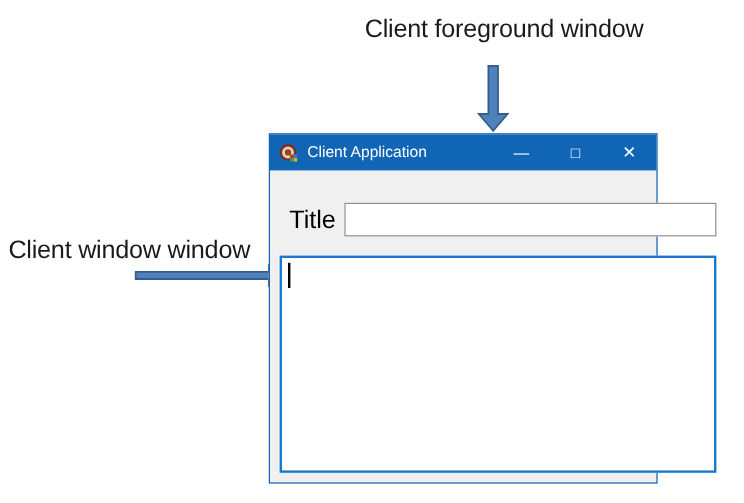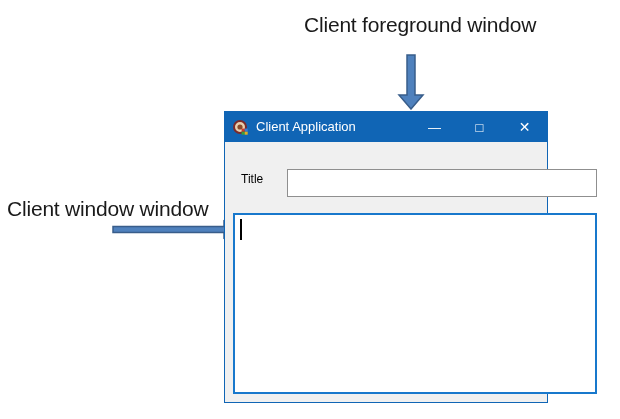--- a/index.html
+++ b/index.html
@@ -29,21 +29,21 @@
   .app-icon{width:15px;height:15px;margin-right:8px;flex:0 0 auto;}
   .win-title{font-size:13px;line-height:30px;}
   .controls{margin-left:auto;display:flex;height:30px;}
   .ctrl{
     width:45px;height:30px;display:flex;align-items:center;justify-content:center;
     color:#ffffff;font-size:13px;cursor:default;user-select:none;
   }
   .ctrl.close{font-size:14px;}
   .win-body{position:relative;height:260px;}
   .field-label{
-    position:absolute;left:16px;top:30px;font-size:12px;color:#000000;
+    position:absolute;left:16px;top:30px;font-size:21px;color:#000000;
   }
   .title-input{
     position:absolute;left:62px;top:27px;width:310px;height:28px;
     border:1px solid #8f8f8f;background:#ffffff;box-sizing:border-box;
     font-family:"Liberation Sans", sans-serif;font-size:13px;padding:2px 4px;
     outline:none;
   }
   .body-textarea{
     position:absolute;left:8px;top:71px;width:364px;height:181px;
     border:2px solid #1878cc;background:#ffffff;box-sizing:border-box;

